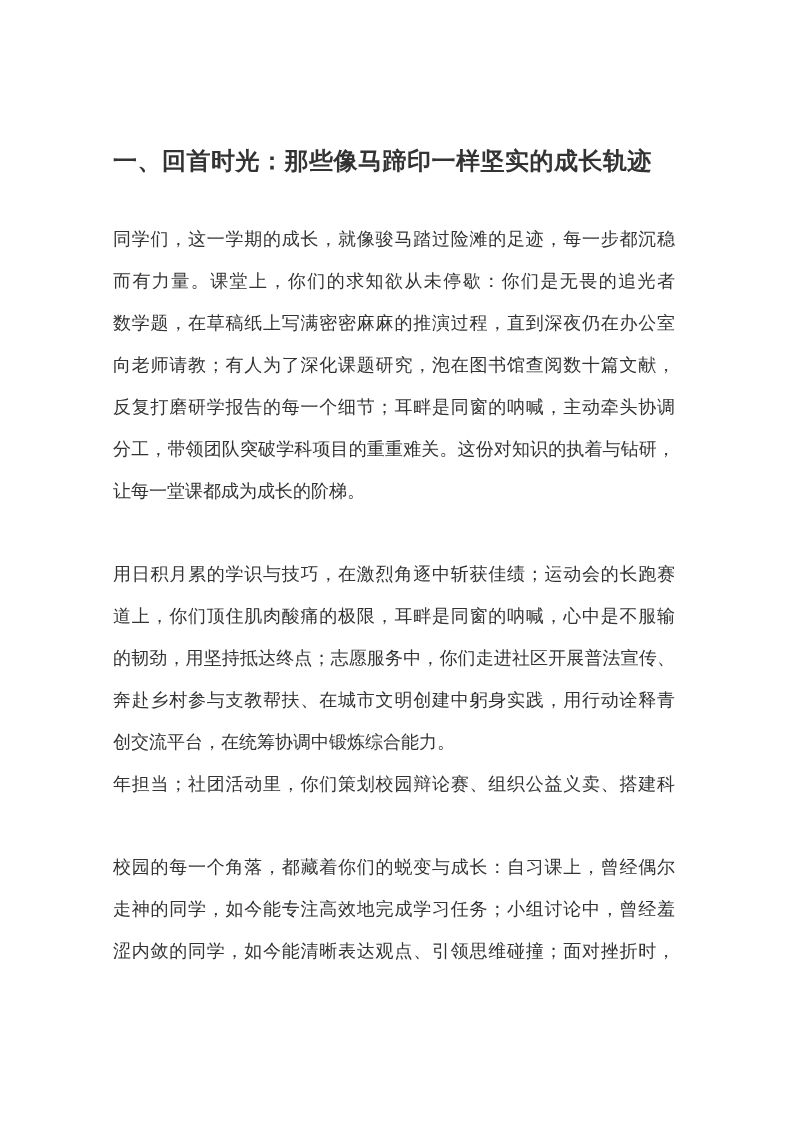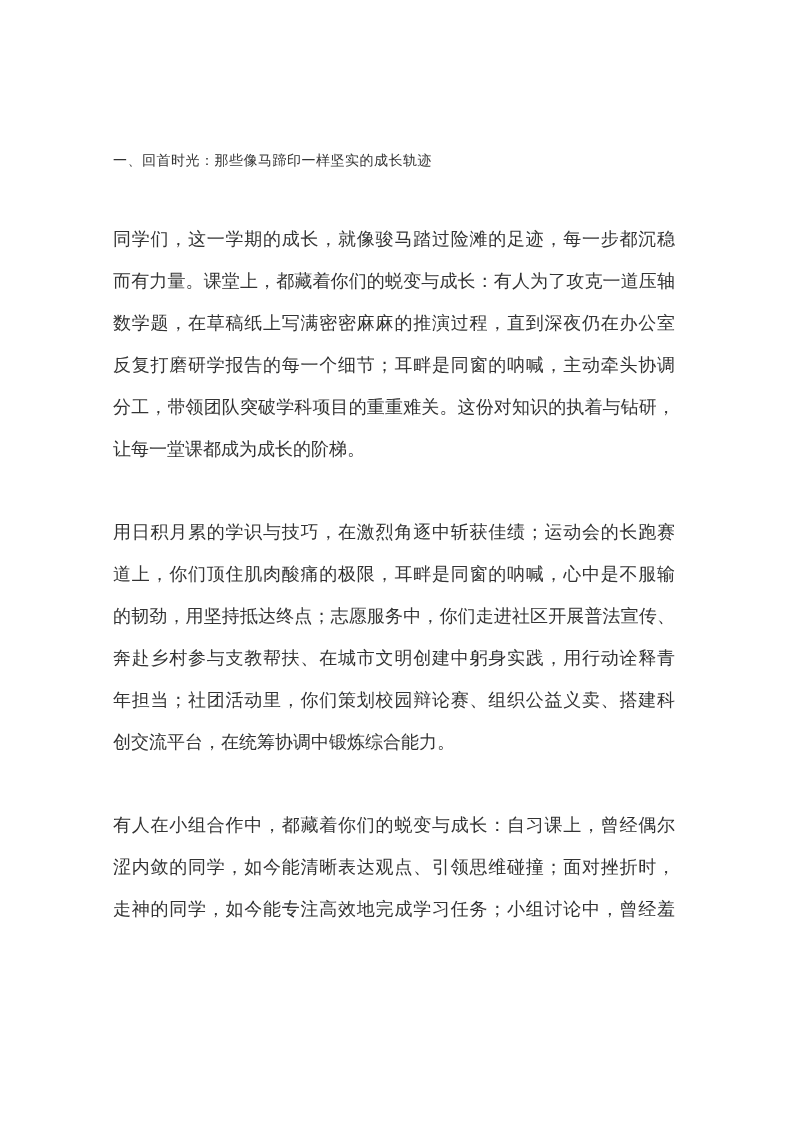--- a/index.html
+++ b/index.html
@@ -14,22 +14,22 @@
     margin: 0 auto;
     background: #ffffff;
     overflow: hidden;
     box-sizing: border-box;
     padding: 140px 118px 0 113px;
     font-family: "Liberation Serif", "DejaVu Serif", serif;
     color: #333333;
   }
   .heading {
     margin: 0 0 36px 0;
-    font-size: 14px;
-    font-weight: normal;
+    font-size: 24px;
+    font-weight: bold;
     line-height: 42px;
     letter-spacing: 0.5px;
     white-space: nowrap;
   }
   .paragraph {
     margin: 0 0 41px 0;
   }
   .line {
     font-size: 18px;
     line-height: 42px;
@@ -43,35 +43,36 @@
 </style>
 </head>
 <body>
 
 <div class="page">
 
   <h1 class="heading">一、回首时光：那些像马蹄印一样坚实的成长轨迹</h1>
 
   <div class="paragraph">
     <div class="line">同学们，这一学期的成长，就像骏马踏过险滩的足迹，每一步都沉稳</div>
-    <div class="line">而有力量。课堂上，都藏着你们的蜕变与成长：有人为了攻克一道压轴</div>
+    <div class="line">而有力量。课堂上，你们的求知欲从未停歇：你们是无畏的追光者</div>
     <div class="line">数学题，在草稿纸上写满密密麻麻的推演过程，直到深夜仍在办公室</div>
+    <div class="line">向老师请教；有人为了深化课题研究，泡在图书馆查阅数十篇文献，</div>
     <div class="line">反复打磨研学报告的每一个细节；耳畔是同窗的呐喊，主动牵头协调</div>
     <div class="line">分工，带领团队突破学科项目的重重难关。这份对知识的执着与钻研，</div>
     <div class="line line--end">让每一堂课都成为成长的阶梯。</div>
   </div>
 
   <div class="paragraph">
     <div class="line">用日积月累的学识与技巧，在激烈角逐中斩获佳绩；运动会的长跑赛</div>
     <div class="line">道上，你们顶住肌肉酸痛的极限，耳畔是同窗的呐喊，心中是不服输</div>
     <div class="line">的韧劲，用坚持抵达终点；志愿服务中，你们走进社区开展普法宣传、</div>
     <div class="line">奔赴乡村参与支教帮扶、在城市文明创建中躬身实践，用行动诠释青</div>
+    <div class="line line--end">创交流平台，在统筹协调中锻炼综合能力。</div>
     <div class="line">年担当；社团活动里，你们策划校园辩论赛、组织公益义卖、搭建科</div>
-    <div class="line line--end">创交流平台，在统筹协调中锻炼综合能力。</div>
   </div>
 
   <div class="paragraph">
-    <div class="line">有人在小组合作中，都藏着你们的蜕变与成长：自习课上，曾经偶尔</div>
+    <div class="line">校园的每一个角落，都藏着你们的蜕变与成长：自习课上，曾经偶尔</div>
+    <div class="line">走神的同学，如今能专注高效地完成学习任务；小组讨论中，曾经羞</div>
     <div class="line">涩内敛的同学，如今能清晰表达观点、引领思维碰撞；面对挫折时，</div>
-    <div class="line">走神的同学，如今能专注高效地完成学习任务；小组讨论中，曾经羞</div>
   </div>
 
 </div>
 
 </body></html>

